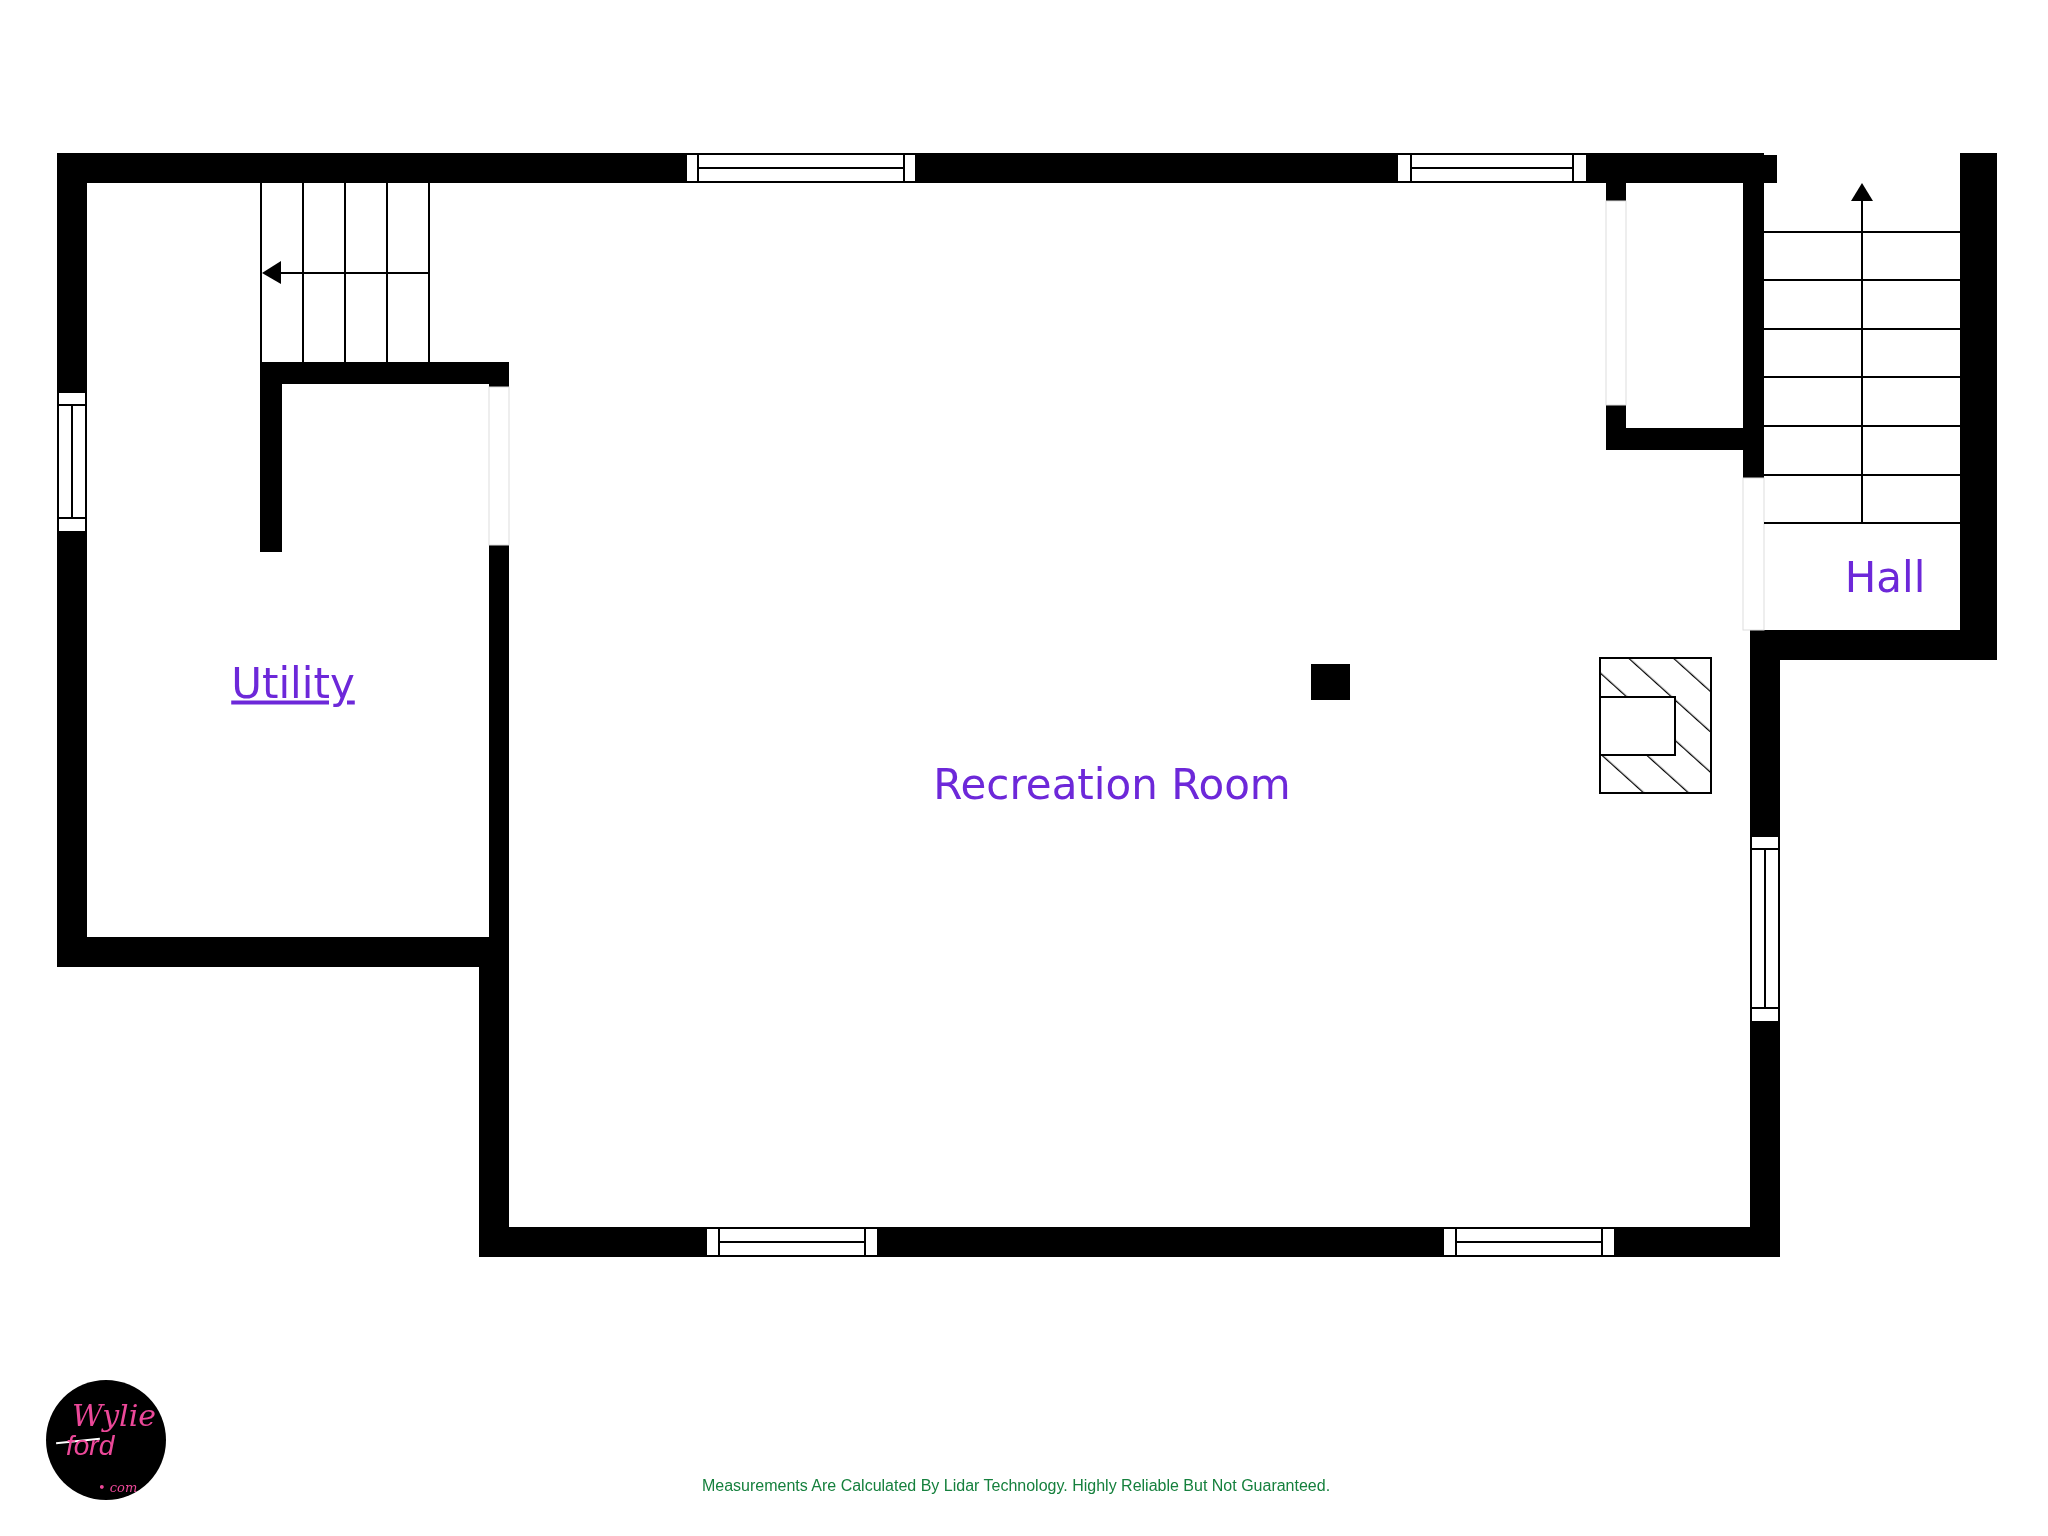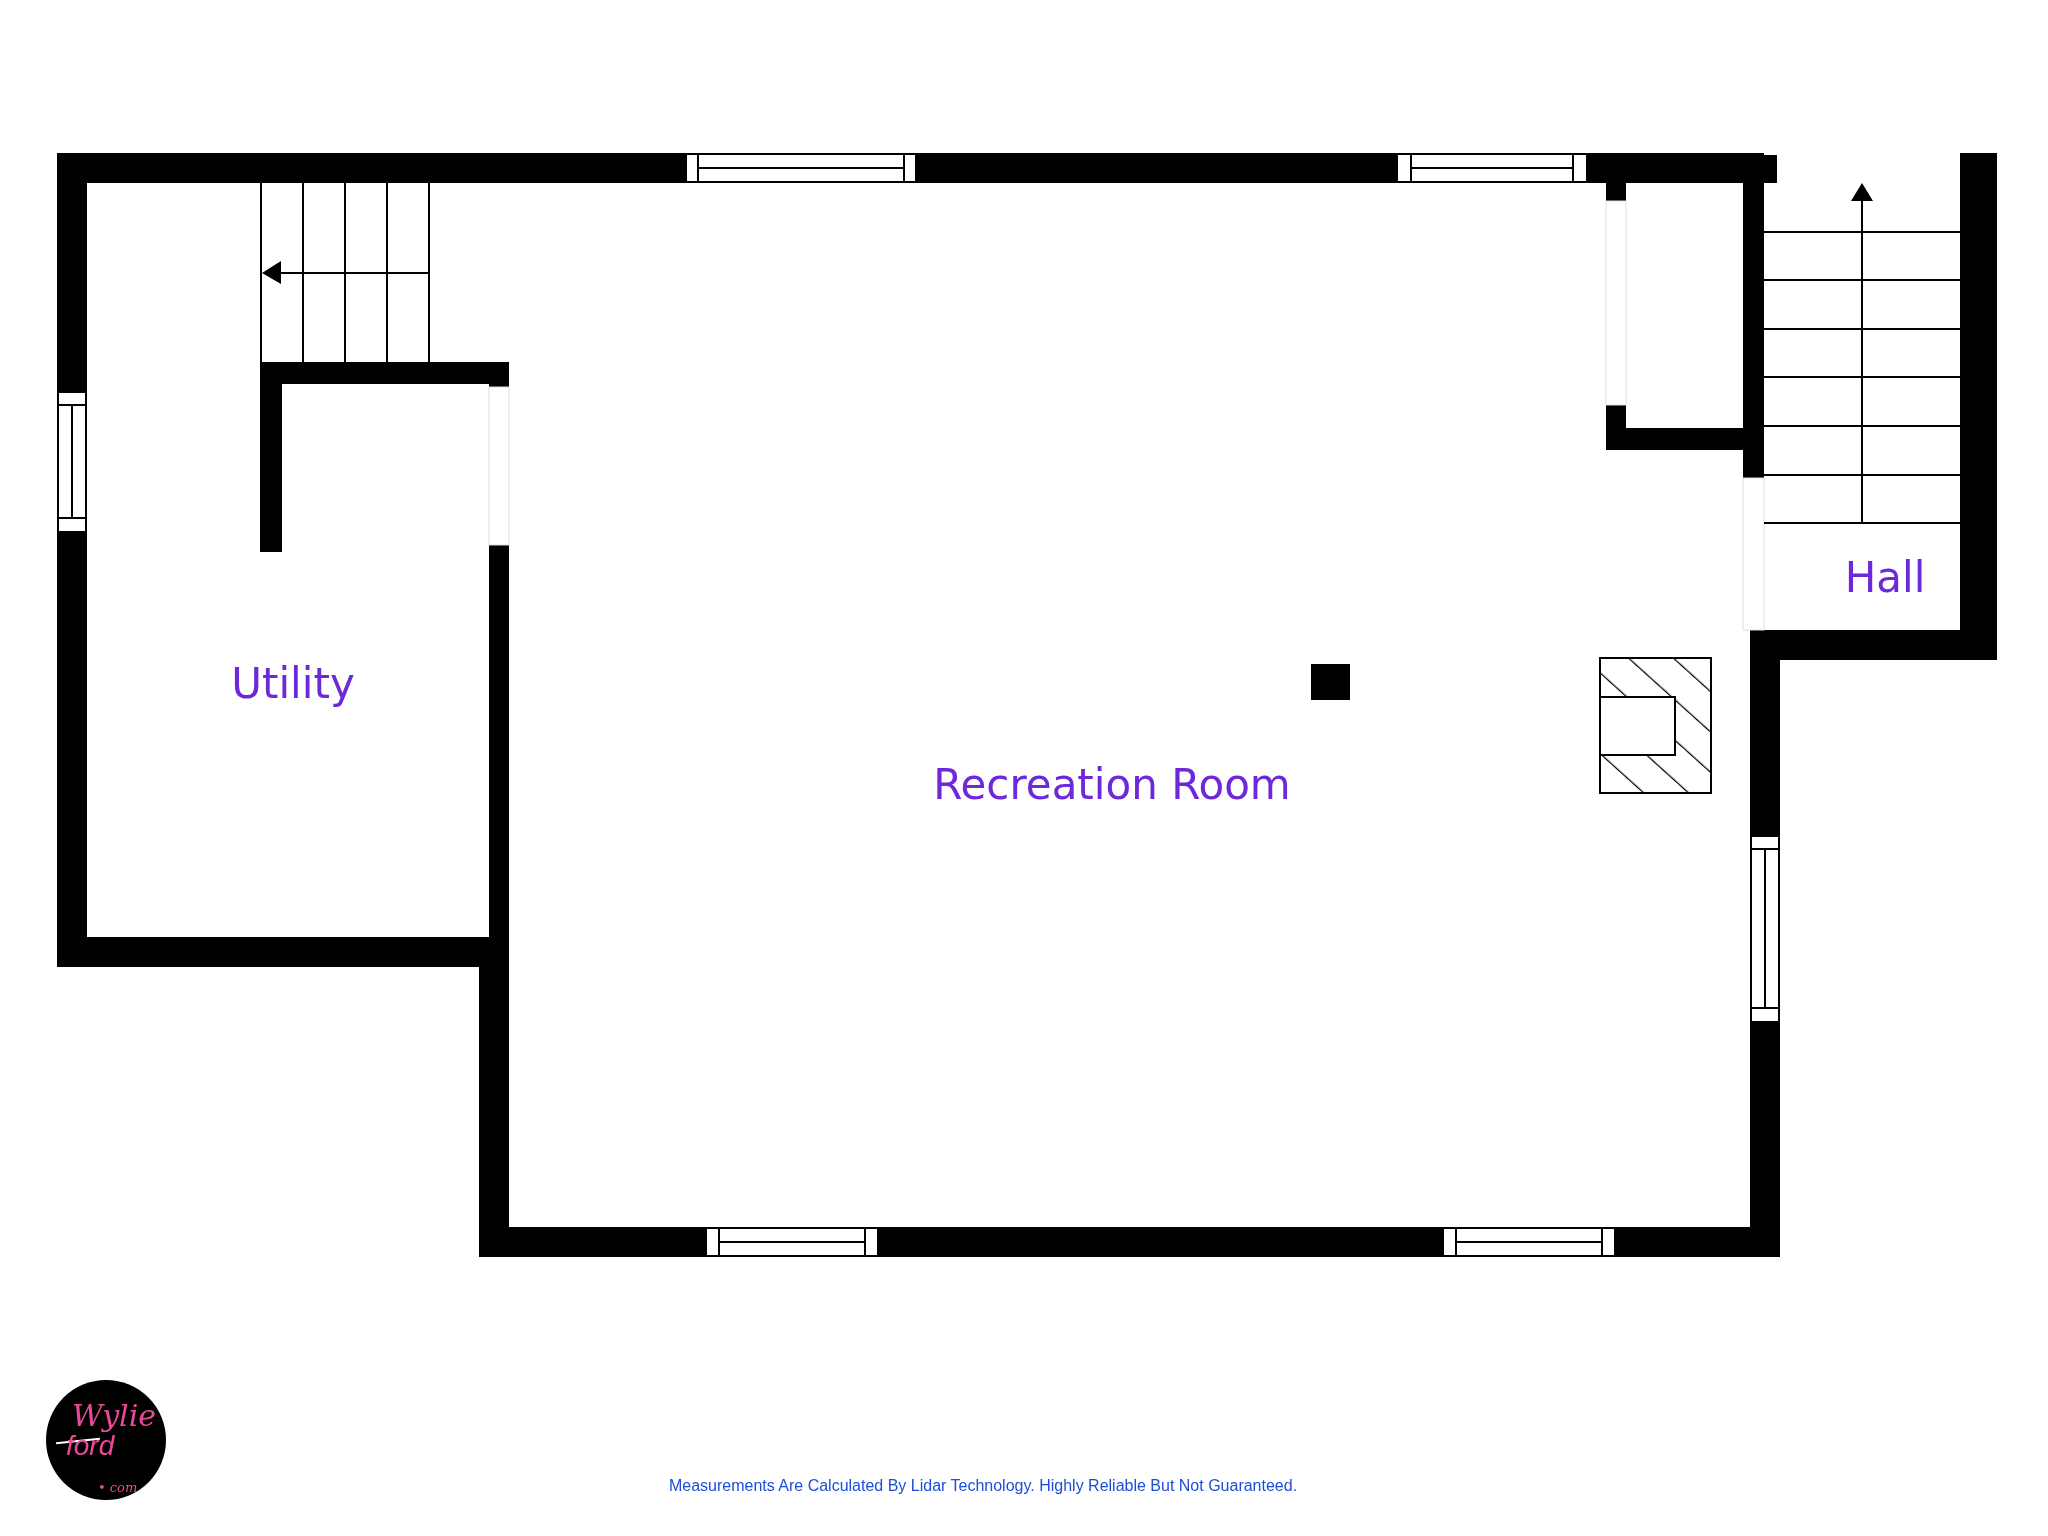--- a/index.html
+++ b/index.html
@@ -1,19 +1,19 @@
 <!DOCTYPE html>
 <html><head>
 <meta charset="utf-8">
 <style>
   html, body { margin: 0; padding: 0; background: #ffffff; }
   body { width: 2048px; height: 1536px; position: relative; overflow: hidden; font-family: "DejaVu Sans", sans-serif; }
   #plan { position: absolute; left: 0; top: 0; width: 2048px; height: 1536px; }
   .room-label { position: absolute; color: #6d28d9; font-family: "DejaVu Sans", sans-serif; font-size: 42px; white-space: nowrap; transform: translate(-50%, -50%); }
-  .disclaimer { position: absolute; left: 983px; top: 1486px; transform: translate(-50%, -50%); font-family: "Liberation Sans", sans-serif; font-size: 16px; color: #1d4ed8; white-space: nowrap; }
+  .disclaimer { position: absolute; left: 1016px; top: 1486px; transform: translate(-50%, -50%); font-family: "Liberation Sans", sans-serif; font-size: 16px; color: #15803d; white-space: nowrap; }
   .logo { position: absolute; left: 46px; top: 1380px; width: 120px; height: 120px; border-radius: 50%; background: #000; color: #ec4899; }
   .logo .l1 { position: absolute; left: 26px; top: 18px; font-family: "DejaVu Serif", serif; font-style: italic; font-size: 30px; }
   .logo .l2 { position: absolute; left: 20px; top: 50px; font-family: Liberation Sans, sans-serif; font-style: italic; font-size: 28px; }
   .logo .l3 { position: absolute; left: 52px; top: 100px; font-family: "DejaVu Serif", serif; font-style: italic; font-size: 13px; }
   .logo .rule { position: absolute; left: 10px; top: 60px; width: 44px; height: 2px; background: #fff; transform: rotate(-6deg); }
 </style>
 </head>
 <body>
 
 <svg id="plan" viewBox="0 0 2048 1536" xmlns="http://www.w3.org/2000/svg">
@@ -125,21 +125,21 @@
         </clipPath>
       <pattern id="hatch" patternUnits="userSpaceOnUse" width="30" height="30" patternTransform="rotate(-48)">
         <line x1="0" y1="0" x2="0" y2="30" stroke="#000" stroke-width="2.5"></line>
       </pattern>
     </defs>
     <rect x="1600" y="658" width="111" height="135" fill="url(#hatch)" stroke="#000" stroke-width="2"></rect>
     <rect x="1600" y="697" width="75" height="58" fill="#fff" stroke="#000" stroke-width="2"></rect>
   </g>
 </svg>
 
-<div class="room-label" style="left:293px; top:683px;">Utility</div>
+<div class="room-label" style="left:293px; top:683px;text-decoration:underline;">Utility</div>
 <div class="room-label" style="left:1112px; top:748px;margin-top:36px;">Recreation Room</div>
 <div class="room-label" style="left:1885px; top:577px;">Hall</div>
 
 <div class="logo">
   <span class="l1">Wylie</span>
   <span class="rule"></span>
   <span class="l2">ford</span>
   <span class="l3">• com</span>
 </div>
 

